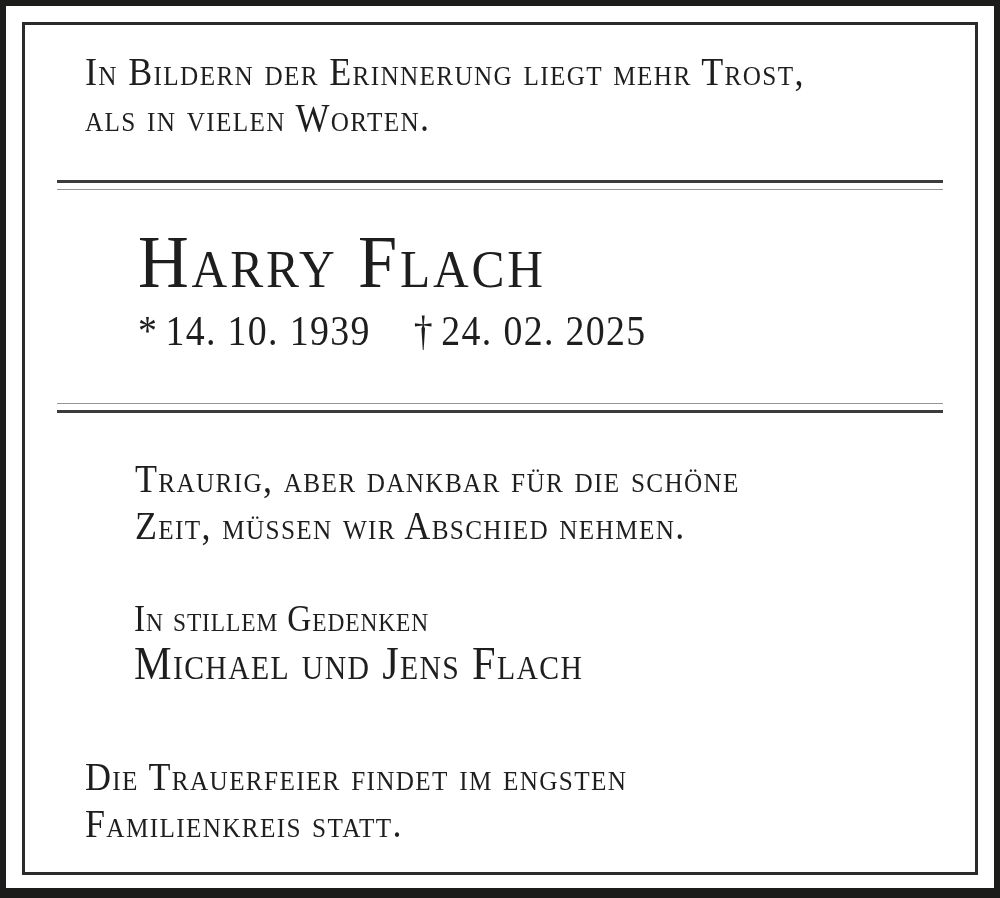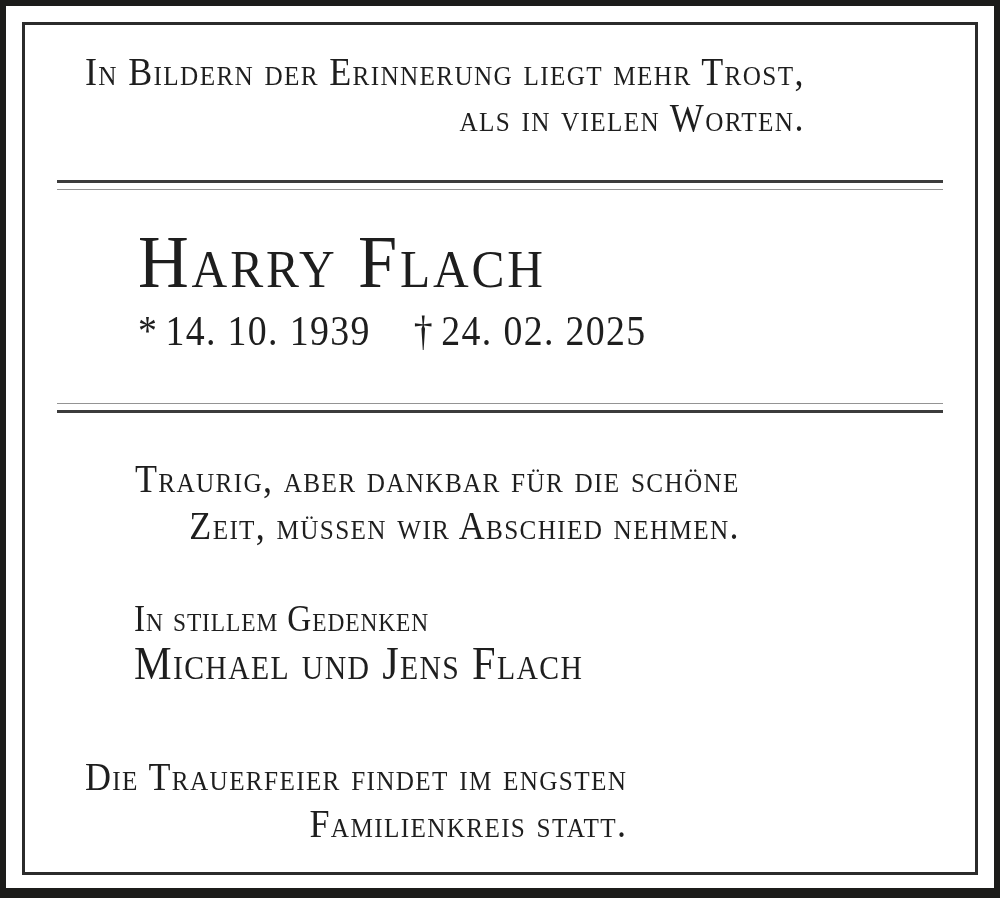--- a/index.html
+++ b/index.html
@@ -8,21 +8,20 @@
     width: 1000px;
     height: 898px;
     box-sizing: border-box;
     background: #ffffff;
     border-top: 6px solid #1c1c1a;
     border-left: 6px solid #1c1c1a;
     border-right: 6px solid #1c1c1a;
     border-bottom: 10px solid #1c1c1a;
     overflow: hidden;
     font-family: "Liberation Serif", serif;
-    text-align: right;
   }
   .frame {
     position: absolute;
     left: 16px;
     top: 16px;
     width: 956px;
     height: 853px;
     box-sizing: border-box;
     border: 3px solid #2b2b2b;
     background: #ffffff;

